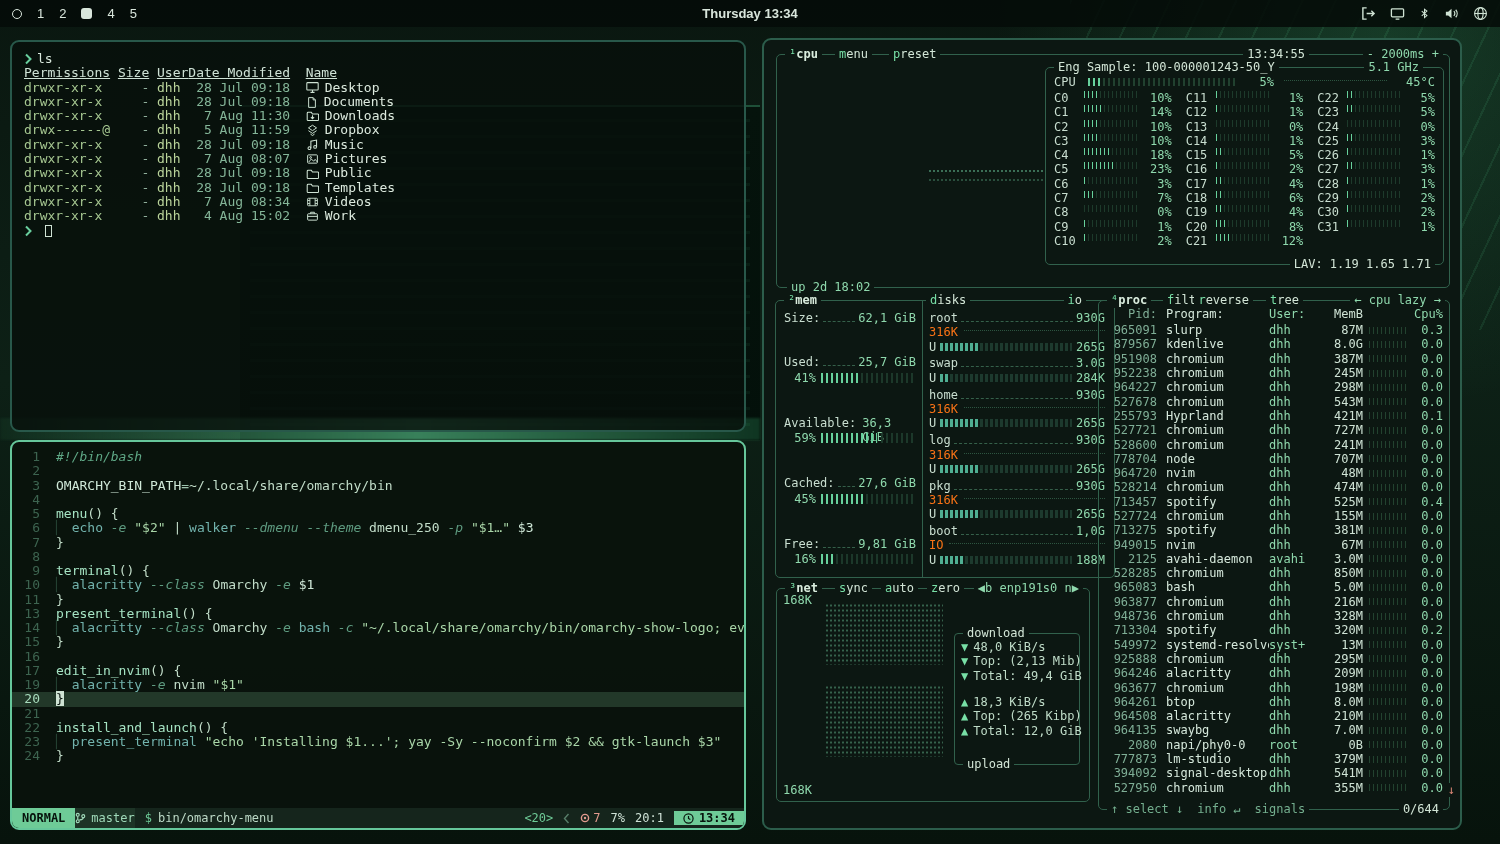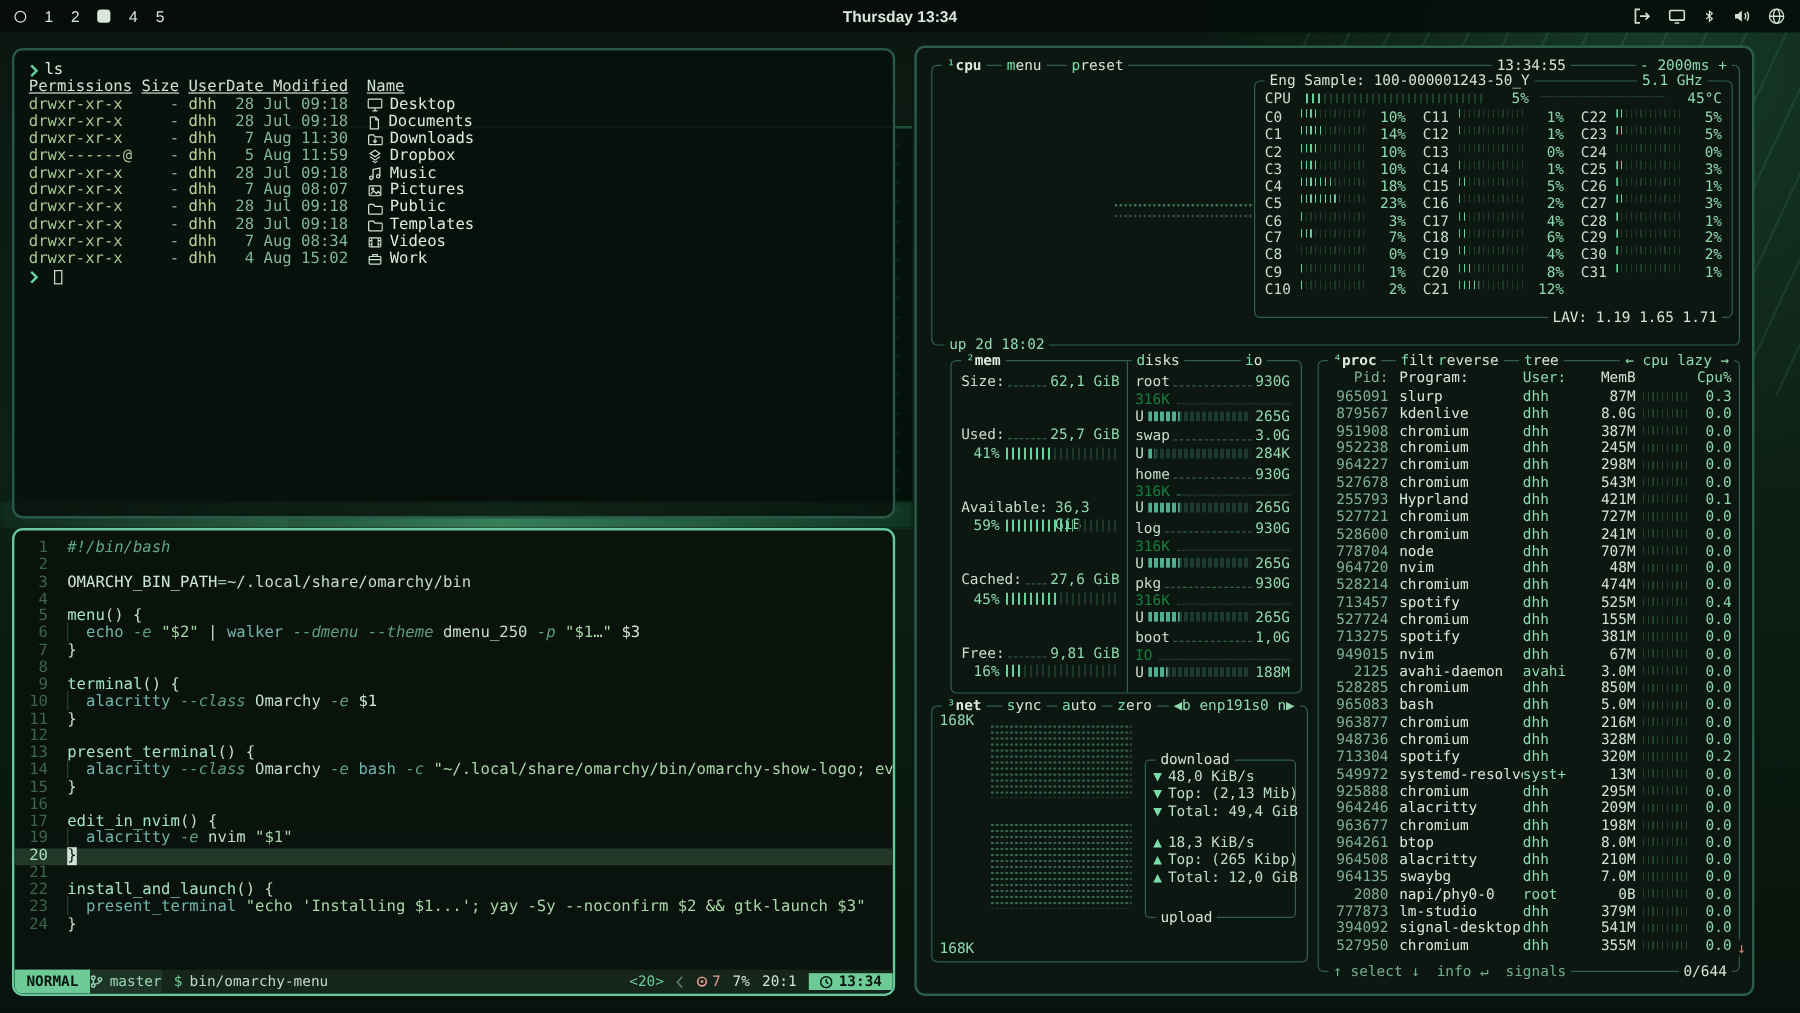--- a/index.html
+++ b/index.html
@@ -76,21 +76,21 @@
   .sl-dollar{color:#6ecb97}
   .sl-right{margin-left:auto;display:flex;align-items:center;gap:10px}
   .sl-pos{color:#6ecb97}
   .sl-chev{display:flex;color:#577e69}
   .sl-git{color:#e29a8e;display:flex;gap:3px;align-items:center}
   .sl-scroll,.sl-loc{color:#cfe2d6}
   .sl-time{background:#6ecb97;color:#07130c;font-weight:bold;padding:0 9px;display:flex;align-items:center;gap:5px}
   
   .box{position:absolute;border:1px solid #31614c;border-radius:5px;font-size:12px;color:#c9ded0}
   .box-cpu{left:12px;right:10px;top:14px;height:234px}
-  .box-mem{left:28px;width:293px;top:260px;height:278px}
+  .box-mem{left:11px;width:340px;top:260px;height:278px}
   .box-net{left:12px;width:314px;top:548px;height:214px}
   .box-proc{left:334px;right:10px;top:260px;height:510px}
   .bt,.bb{position:absolute;background:#0c1712;padding:0 4px;line-height:15px;white-space:nowrap;color:#d2e5d6}
   .bt{top:-8px}.bb{bottom:-8px}
   .chip::first-letter{color:#78dfa6}
   .t-main{color:#d9ecdd;font-weight:bold}
   .t-main::first-letter{color:#78dfa6;font-weight:normal}
   .grn{color:#8fd9ad}
   .cpu-dotline{position:absolute;left:152px;top:115px;width:114px;height:11px;
     border-top:2px dotted #3b6e56;border-bottom:2px dotted #2a4e3d}
@@ -119,21 +119,21 @@
   .mval{color:#8fd9ad}
   .mpct-line{display:flex;align-items:center;gap:5px;height:16px}
   .mpct{width:32px;text-align:right;color:#8fd9ad}
   .mmeter{flex:1;height:10px;background:repeating-linear-gradient(90deg,#1c382a 0 2px,transparent 2px 5px);position:relative}
   .mmeter i{position:absolute;left:0;top:0;bottom:0;background:repeating-linear-gradient(90deg,#67d19c 0 2px,transparent 2px 5px)}
   .mem-disks{position:absolute;left:153px;right:9px;top:10px;bottom:10px;display:flex;
     flex-direction:column;justify-content:space-between}
   .drow{display:flex;align-items:baseline;height:14.3px}
   .dname{color:#c9ded0}
   .dsize{color:#8fd9ad}
-  .iorow{display:flex;align-items:flex-end;height:14.3px;color:#15803d}
+  .iorow{display:flex;align-items:center;height:14.3px;color:#f97316}
   .iodots{flex:1;margin-left:6px;border-bottom:1px dotted #2c5440;margin-bottom:3px}
   .urow{display:flex;align-items:center;gap:4px;height:14.3px}
   .dmeter{flex:1;height:8px;background:repeating-linear-gradient(90deg,#1d3a2e 0 3px,transparent 3px 5px);position:relative}
   .dmeter i{position:absolute;left:0;top:0;bottom:0;background:repeating-linear-gradient(90deg,#4fae92 0 3px,transparent 3px 5px)}
   
   .net-axis{position:absolute;left:6px;color:#8fd9ad}
   .netdots{position:absolute;background-image:radial-gradient(circle,#35624c 0.9px,transparent 1.3px);
     background-size:4px 5px}
   .net-panel{position:absolute;left:177px;top:44px;width:126px;height:132px;border:1px solid #31614c;
     border-radius:4px;padding:6px 6px 4px;display:flex;flex-direction:column}
@@ -265,21 +265,20 @@
         <div class="cl"><span class="ln">2</span><span class="lc"></span></div>
         <div class="cl"><span class="ln">3</span><span class="lc"><span class="tk-vr">OMARCHY_BIN_PATH</span><span class="tk-op">=</span><span class="tk-tx">~/.local/share/omarchy/bin</span></span></div>
         <div class="cl"><span class="ln">4</span><span class="lc"></span></div>
         <div class="cl"><span class="ln">5</span><span class="lc"><span class="tk-fn">menu</span><span class="tk-tx">() {</span></span></div>
         <div class="cl"><span class="ln">6</span><span class="lc"><span class="tk-gd">▏ </span><span class="tk-cmd">echo</span><span class="tk-tx"> </span><span class="tk-fl">-e</span><span class="tk-tx"> </span><span class="tk-st">"$2"</span><span class="tk-tx"> | </span><span class="tk-cmd">walker</span><span class="tk-tx"> </span><span class="tk-fl">--dmenu</span><span class="tk-tx"> </span><span class="tk-fl">--theme</span><span class="tk-tx"> dmenu_250 </span><span class="tk-fl">-p</span><span class="tk-tx"> </span><span class="tk-st">"$1…"</span><span class="tk-tx"> </span><span class="tk-vr">$3</span></span></div>
         <div class="cl"><span class="ln">7</span><span class="lc"><span class="tk-tx">}</span></span></div>
         <div class="cl"><span class="ln">8</span><span class="lc"></span></div>
         <div class="cl"><span class="ln">9</span><span class="lc"><span class="tk-fn">terminal</span><span class="tk-tx">() {</span></span></div>
         <div class="cl"><span class="ln">10</span><span class="lc"><span class="tk-gd">▏ </span><span class="tk-cmd">alacritty</span><span class="tk-tx"> </span><span class="tk-fl">--class</span><span class="tk-tx"> Omarchy </span><span class="tk-fl">-e</span><span class="tk-tx"> </span><span class="tk-vr">$1</span></span></div>
         <div class="cl"><span class="ln">11</span><span class="lc"><span class="tk-tx">}</span></span></div>
-        <div class="cl"><span class="ln">12</span><span class="lc"></span></div>
         <div class="cl"><span class="ln">13</span><span class="lc"><span class="tk-fn">present_terminal</span><span class="tk-tx">() {</span></span></div>
         <div class="cl"><span class="ln">14</span><span class="lc"><span class="tk-gd">▏ </span><span class="tk-cmd">alacritty</span><span class="tk-tx"> </span><span class="tk-fl">--class</span><span class="tk-tx"> Omarchy </span><span class="tk-fl">-e</span><span class="tk-tx"> </span><span class="tk-cmd">bash</span><span class="tk-tx"> </span><span class="tk-fl">-c</span><span class="tk-tx"> </span><span class="tk-st">"~/.local/share/omarchy/bin/omarchy-show-logo; eval \</span></span></div>
         <div class="cl"><span class="ln">15</span><span class="lc"><span class="tk-tx">}</span></span></div>
         <div class="cl"><span class="ln">16</span><span class="lc"></span></div>
         <div class="cl"><span class="ln">17</span><span class="lc"><span class="tk-fn">edit_in_nvim</span><span class="tk-tx">() {</span></span></div>
         <div class="cl"><span class="ln">19</span><span class="lc"><span class="tk-gd">▏ </span><span class="tk-cmd">alacritty</span><span class="tk-tx"> </span><span class="tk-fl">-e</span><span class="tk-tx"> nvim </span><span class="tk-st">"$1"</span></span></div>
         <div class="cl cur"><span class="ln">20</span><span class="lc"><span class="tk-tx"><span class="block-cursor">}</span></span></span></div>
         <div class="cl"><span class="ln">21</span><span class="lc"></span></div>
         <div class="cl"><span class="ln">22</span><span class="lc"><span class="tk-fn">install_and_launch</span><span class="tk-tx">() {</span></span></div>
         <div class="cl"><span class="ln">23</span><span class="lc"><span class="tk-gd">▏ </span><span class="tk-cmd">present_terminal</span><span class="tk-tx"> </span><span class="tk-st">"echo 'Installing $1...'; yay -Sy --noconfirm $2 &amp;&amp; gtk-launch $3"</span></span></div>

